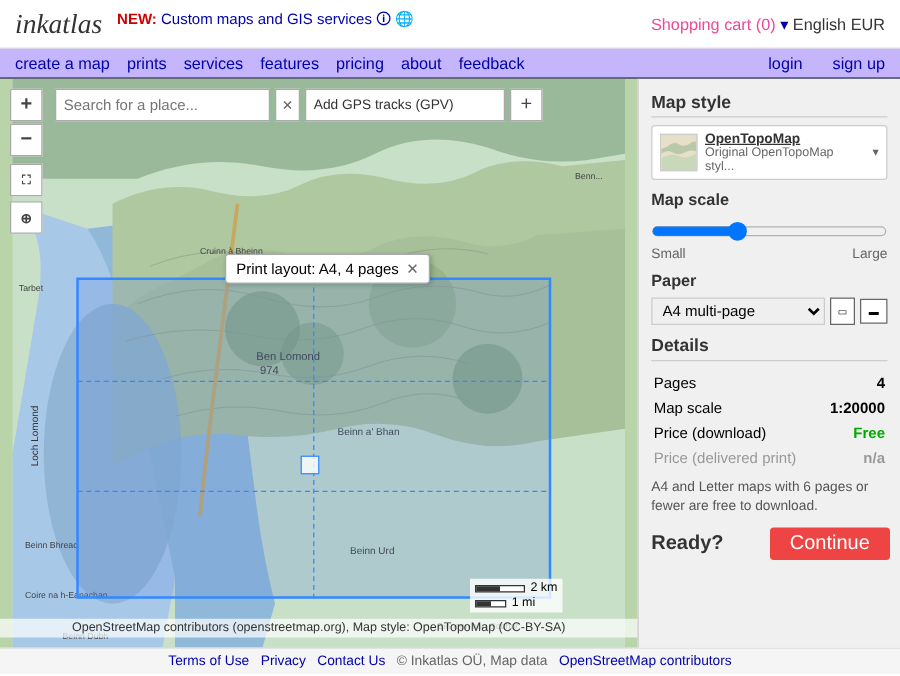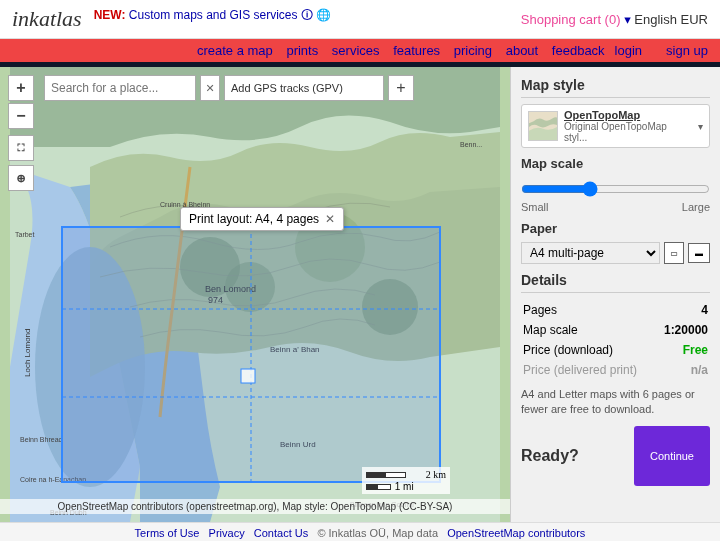--- a/index.html
+++ b/index.html
@@ -8,21 +8,21 @@
     
     #header { display: flex; align-items: center; justify-content: space-between; padding: 6px 12px; border-bottom: 1px solid #ddd; }
     #logo { font-size: 22px; font-family: Georgia, serif; color: #333; font-style: italic; }
     #new-banner { font-size: 12px; color: #333; }
     #new-banner strong { color: #c00; }
     #new-banner a { color: #00a; text-decoration: none; }
     #header-right { font-size: 13px; color: #00a; }
     #header-right a { color: #ec4899; text-decoration: none; margin-left: 28px; }
 
     
-    #navbar { display: flex; align-items: center; justify-content: flex-end; padding: 4px 12px; border-bottom: 5px solid #0f172a; background: #ef4444; }
+    #navbar { display: flex; align-items: center; justify-content: space-between; padding: 4px 12px; border-bottom: 1px solid #0f172a; background: #c4b5fd; }
     #navbar-left a { color: #00a; text-decoration: none; margin-right: 10px; font-size: 13px; }
     #navbar-right { display: flex; align-items: center; gap: 24px; }
     #navbar-right a { color: #00a; text-decoration: none; font-size: 13px; }
 
     
     #main { display: flex; height: 455px; }
 
     
     #map-area { flex: 1; position: relative; overflow: hidden; background: #b8d4a8; }
 
@@ -75,21 +75,21 @@
     #details-table { width: 100%; font-size: 12px; }
     #details-table tr td { padding: 2px 0; }
     #details-table tr td:last-child { text-align: right; font-weight: bold; }
     .free-label { color: #0a0; }
     .na-label { color: #999; }
     #details-note { font-size: 11px; color: #555; margin-top: 6px; line-height: 1.4; }
 
     
     #ready-section { margin-top: 8px; display: flex; align-items: center; justify-content: space-between; gap: 37px; }
     #ready-label { font-size: 16px; font-weight: bold; color: #333; }
-    #continue-btn { background: #6d28d9; color: #fff; border: none; padding: 24px 16px; font-size: 11px; cursor: pointer; border-radius: 3px; }
+    #continue-btn { background: #ef4444; color: #fff; border: none; padding: 4px 16px; font-size: 16px; cursor: pointer; border-radius: 3px; }
 
     
     #footer { background: #f5f5f5; border-top: 1px solid #ddd; text-align: center; padding: 4px; font-size: 11px; color: #666; }
     #footer a { color: #00a; text-decoration: none; }
 
     
     .map-svg { width: 100%; height: 100%; }
 
     input[type=range] { width: 100%; }
   </style>
@@ -190,37 +190,37 @@
       <div style="margin-top:4px;">
         <button class="map-btn" style="font-size:10px;">⛶</button>
       </div>
       <div style="margin-top:2px;">
         <button class="map-btn" style="font-size:11px;">⊕</button>
       </div>
     </div>
 
     
     <div id="search-bar">
-      <input type="text" id="search-input" style="width: 152px; height: 26px; border: 1px solid rgb(170, 170, 170); padding: 2px 6px; font-size: 12px;" placeholder="Search for a place...">
+      <input type="text" id="search-input" style="width: 172px; height: 26px; border: 1px solid rgb(170, 170, 170); padding: 2px 6px; font-size: 12px;" placeholder="Search for a place...">
       <button style="background:#fff;border:1px solid #aaa;width:20px;height:26px;cursor:pointer;font-size:11px;color:#666;">✕</button>
       <div style="width:160px;height:26px;border:1px solid #aaa;background:#fff;padding:2px 6px;font-size:12px;display:flex;align-items:center;">
         <span style="font-size:11px;color:#333;">Add GPS tracks (GPV)</span>
       </div>
       <button style="background:#fff;border:1px solid #aaa;width:26px;height:26px;cursor:pointer;font-size:16px;color:#444;">+</button>
     </div>
 
     
     <div id="print-tooltip">
       <span>Print layout: A4, 4 pages</span>
       <span class="close-x">✕</span>
     </div>
 
     
     <div id="scale-bar">
-      <div style="display:flex;align-items:center;gap:20px;font-family:Liberation Serif, serif;">
+      <div style="display:flex;align-items:center;gap:4px;">
         <div style="width:40px;height:6px;background:linear-gradient(to right, #333 50%, #fff 50%);border:1px solid #333;"></div>
         <span>2 km</span>
       </div>
       <div style="display:flex;align-items:center;gap:4px;margin-top:1px;">
         <div style="width:25px;height:6px;background:linear-gradient(to right, #333 50%, #fff 50%);border:1px solid #333;"></div>
         <span>1 mi</span>
       </div>
     </div>
 
     

